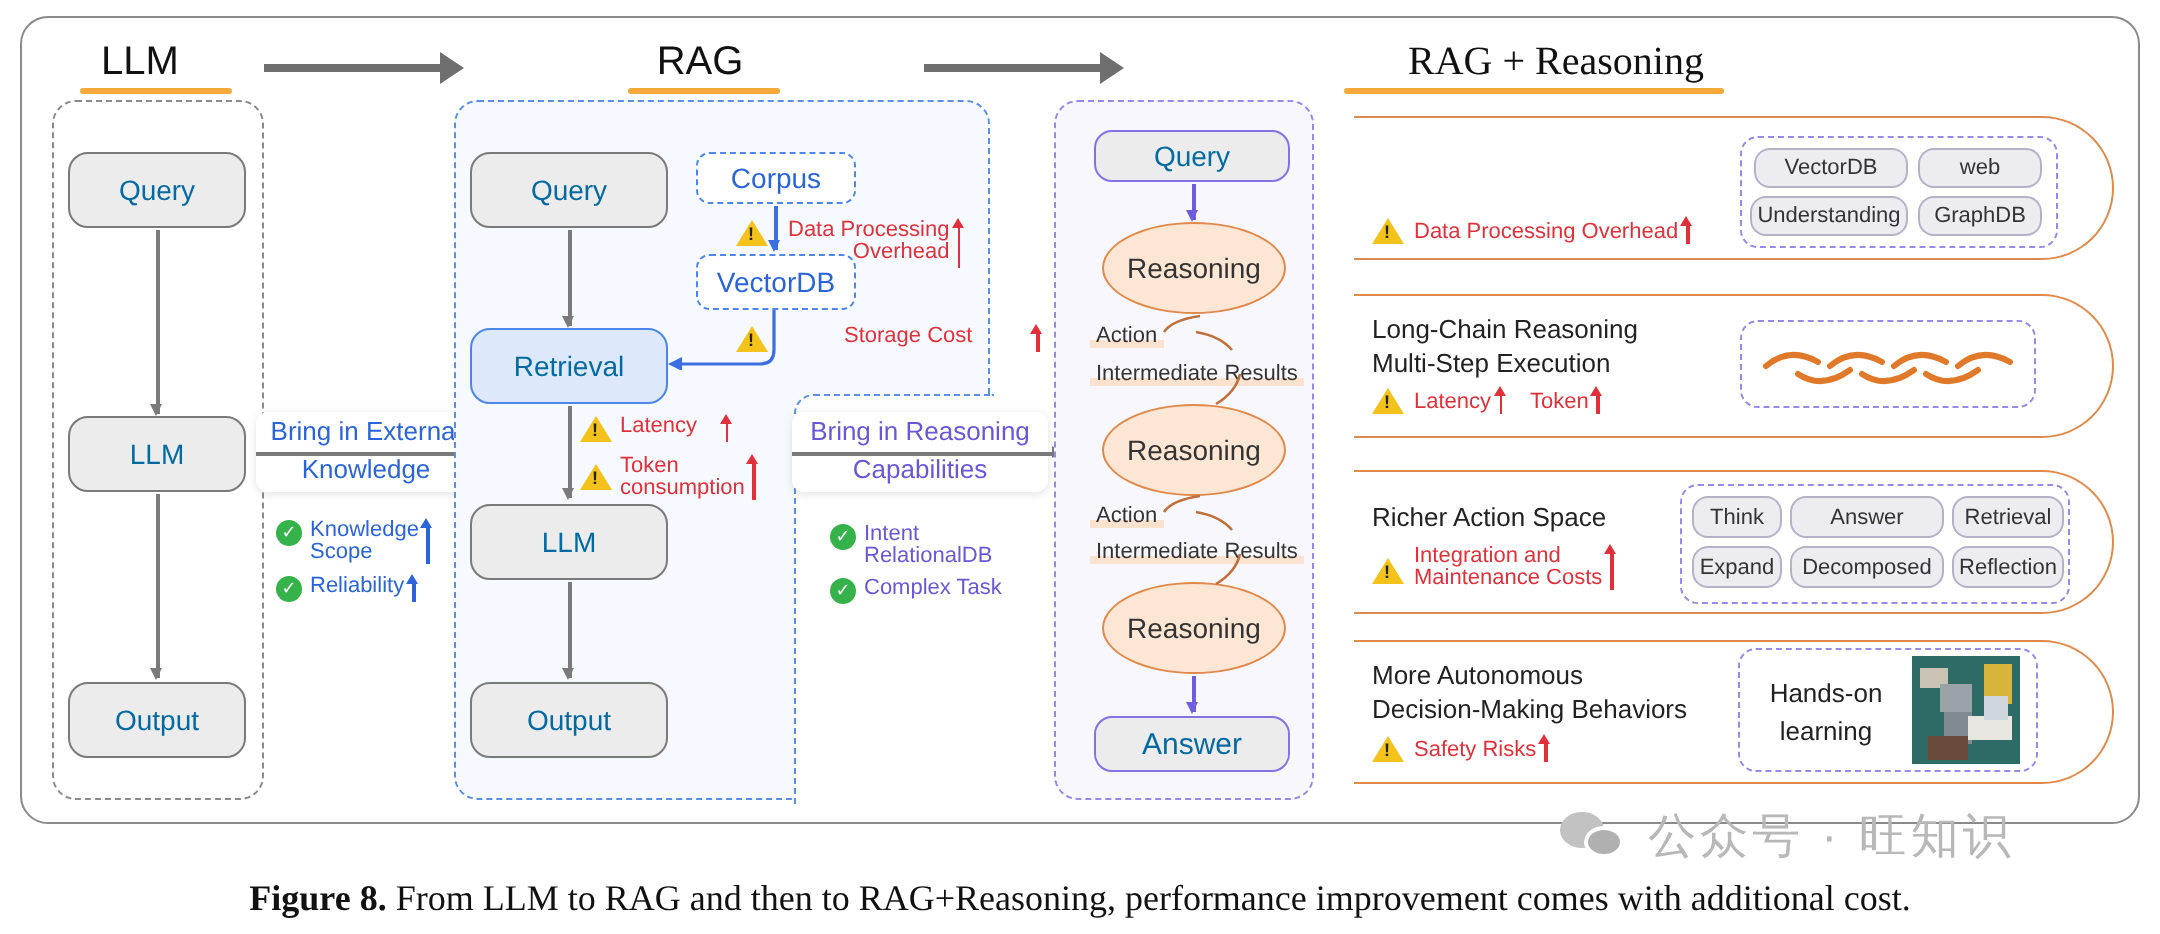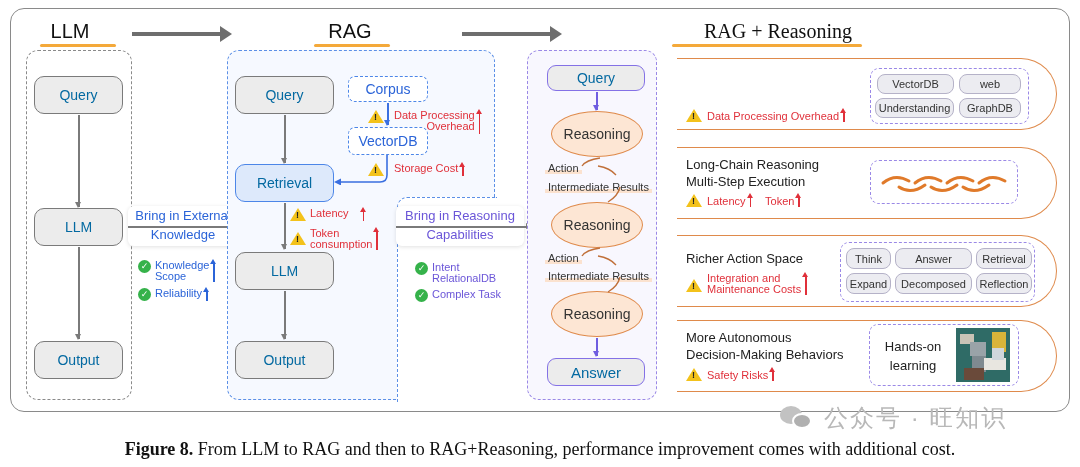--- a/index.html
+++ b/index.html
@@ -123,21 +123,21 @@
   <path d="M1 27 L8 23.5 L8 30.5 Z" fill="#3a6fe0"></path>
 </svg>
 
 <div class="cost" style="left:368px;top:110px;">
   <span class="warn"></span>
   <span style="margin-left:10px;text-align:right;"><span>Data Processing</span><br><span>Overhead</span></span>
   <span class="up-arrow" style="height:24px;">
       <span class="shaft"></span>
     </span>
 </div>
-<div class="cost" style="left:368px;top:163px;">
+<div class="cost" style="left:368px;top:163px;gap:28px;">
   <span class="warn"></span>
   <span style="margin-left:10px;">Storage Cost</span>
   <span class="up-arrow" style="height:13px;">
       <span class="shaft"></span>
     </span>
 </div>
 <div class="cost" style="left:290px;top:208px;">
   <span class="warn"></span>
   <span style="margin-left:4px;">Latency</span>
   <span class="up-arrow" style="height:13px;margin-left:14px;">

